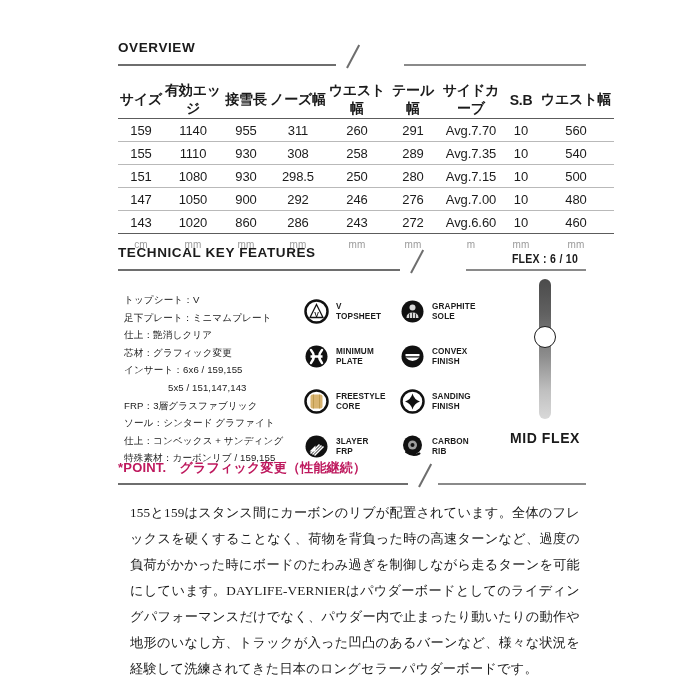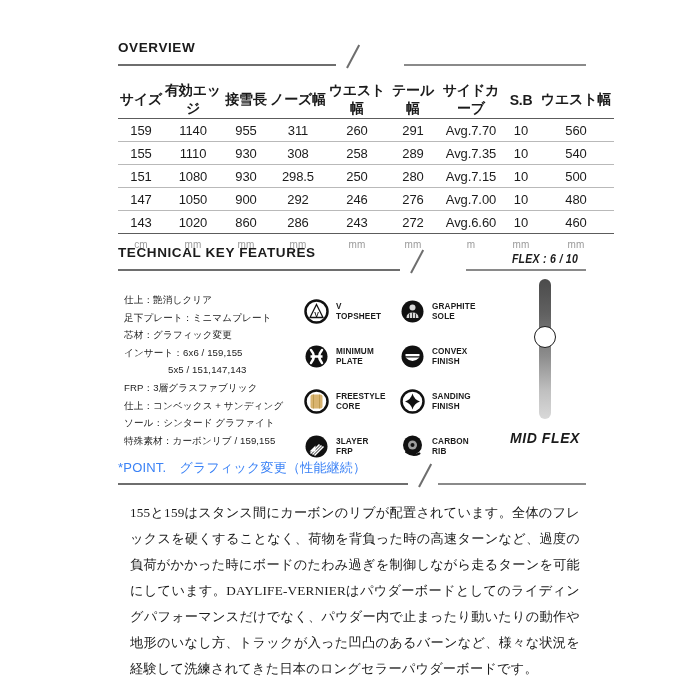--- a/index.html
+++ b/index.html
@@ -195,21 +195,20 @@
     color: #1b1b1b;
   }
 
   
   #flex-meter {
     position: absolute;
     left: 500px;
     top: 252px;
     width: 90px;
     text-align: center;
-    font-style: italic;
   }
   #flex-meter .flex-title {
     font-size: 12px;
     font-weight: bold;
     letter-spacing: 0.3px;
     color: #1b1b1b;
     transform: scaleX(0.88);
   }
   .flex-bar-wrap {
     position: relative;
@@ -248,23 +247,23 @@
 
   
   #point-section {
     position: absolute;
     left: 118px;
     top: 459px;
     width: 468px;
   }
   #point-section .point-title {
     font-size: 13px;
-    font-weight: normal;
+    font-weight: bold;
     letter-spacing: 0.2px;
-    color: #3b82f6;
+    color: #be185d;
     position: absolute;
     left: 0;
     top: 0;
     white-space: nowrap;
   }
   #point-section .rule-left { width: 290px; }
   #point-section .rule-slash { left: 300px; }
   #point-section .rule-right { width: 148px; }
 
   #point-body {
@@ -402,28 +401,29 @@
       <div class="rule-wrap">
         <div class="rule-left"></div>
         <div class="rule-slash"></div>
         <div class="rule-right"></div>
       </div>
     </div>
 
     <div class="tkf-body">
 
       <div class="spec-list">
+        <div class="line">トップシート：V</div>
+        <div class="line">足下プレート：ミニマムプレート</div>
         <div class="line">仕上：艶消しクリア</div>
-        <div class="line">足下プレート：ミニマムプレート</div>
         <div class="line">芯材：グラフィック変更</div>
         <div class="line">インサート：6x6 / 159,155</div>
         <div class="line indent">5x5 / 151,147,143</div>
         <div class="line">FRP：3層グラスファブリック</div>
+        <div class="line">ソール：シンタード グラファイト</div>
         <div class="line">仕上：コンベックス + サンディング</div>
-        <div class="line">ソール：シンタード グラファイト</div>
         <div class="line">特殊素材：カーボンリブ / 159,155</div>
       </div>
 
       <div class="icon-cols">
 
         <div class="icon-col left">
 
           <div class="icon-row">
             <div class="icon-badge">
               <svg width="25" height="25" viewBox="0 0 50 50">

